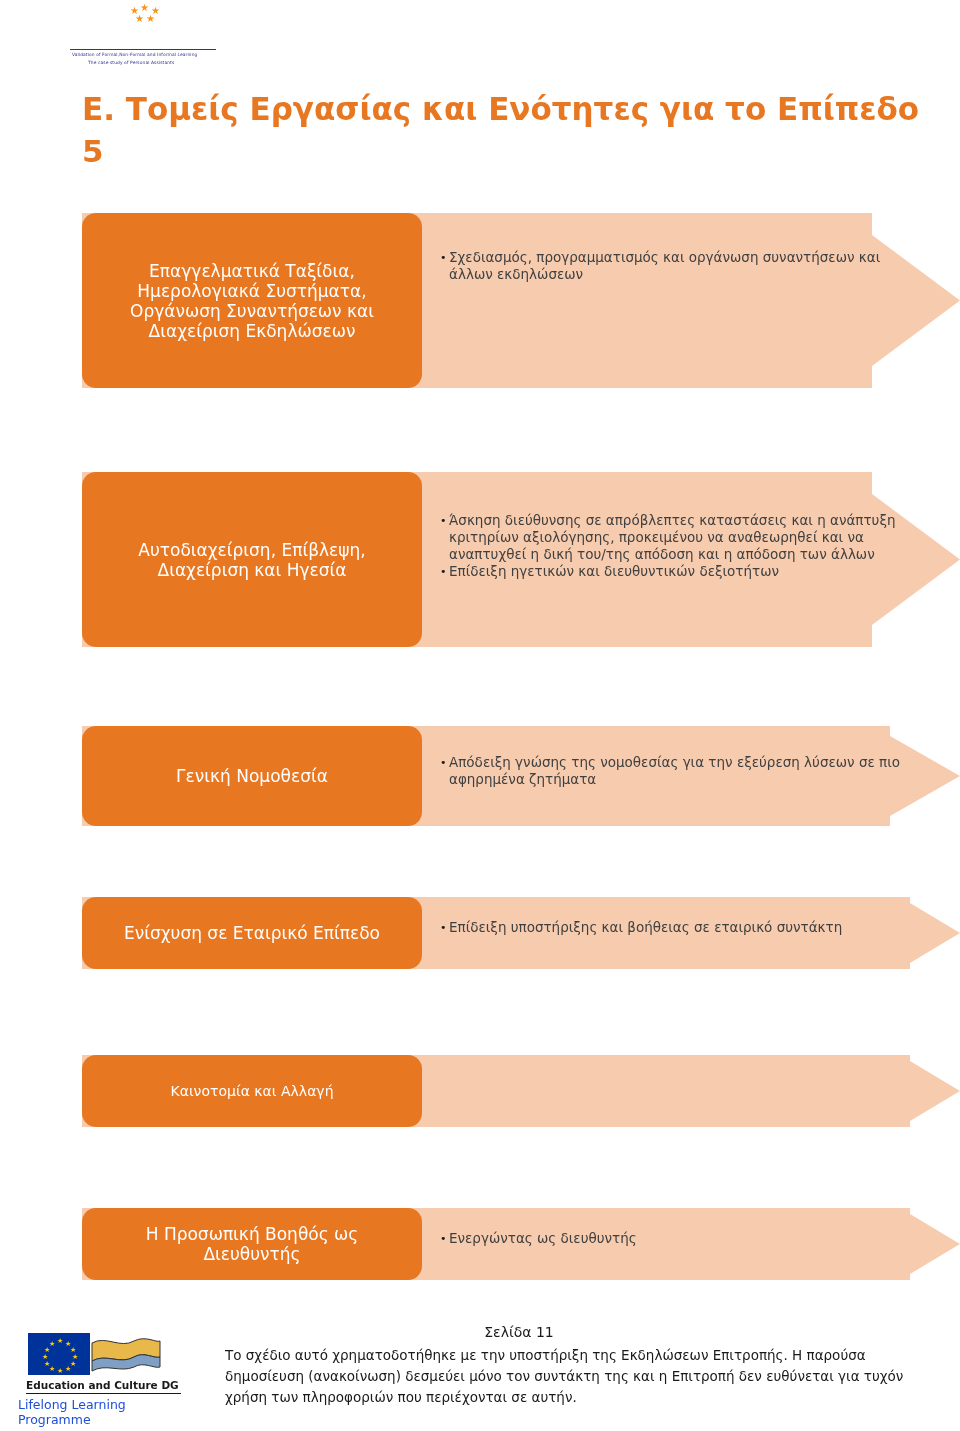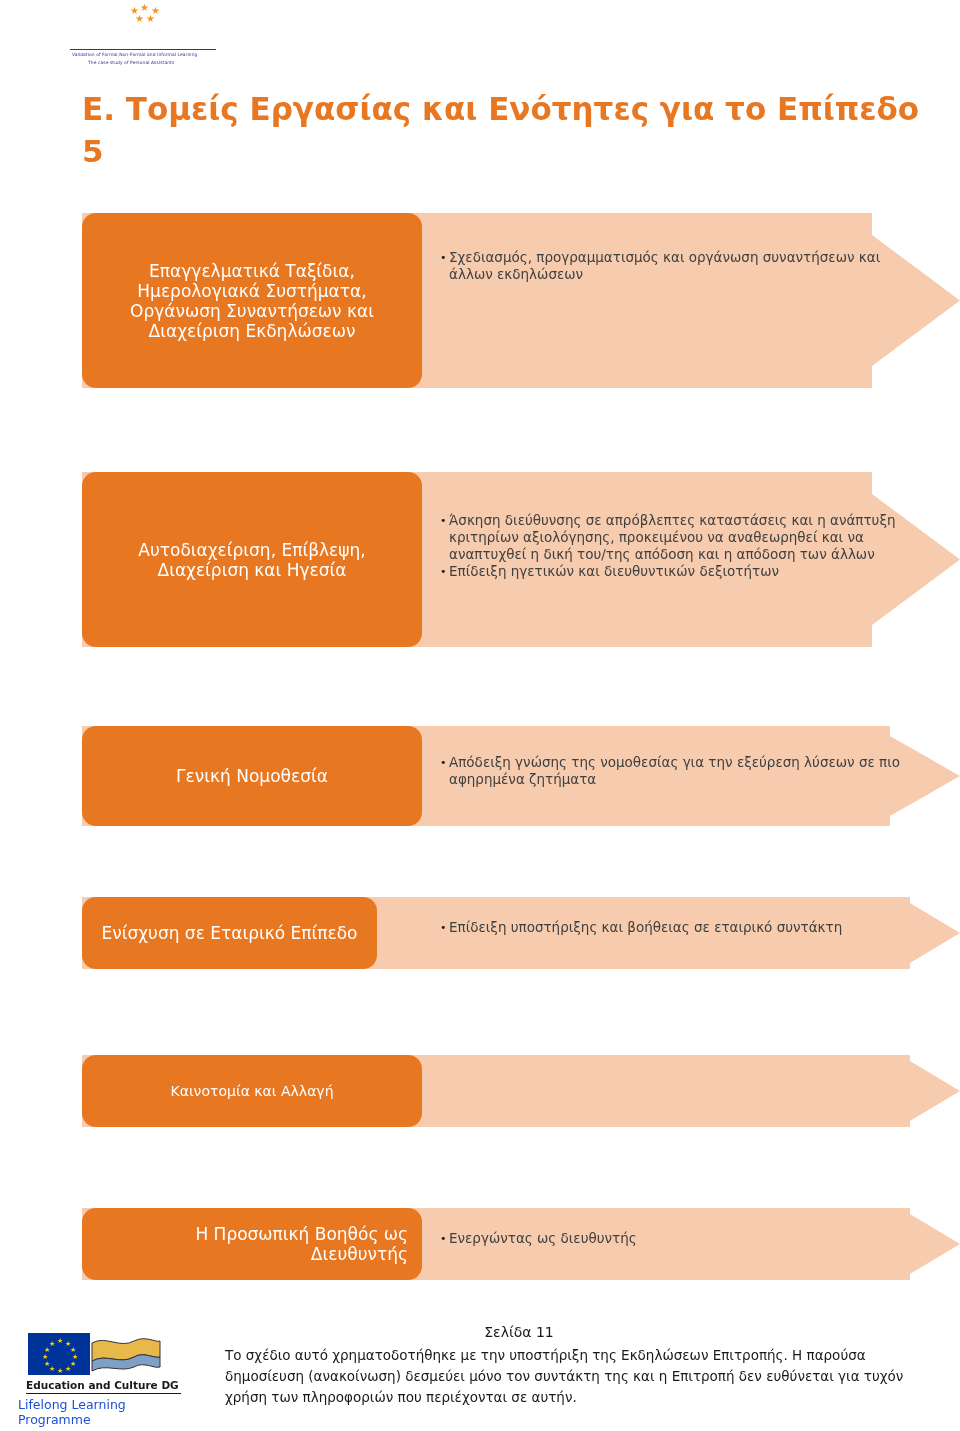--- a/index.html
+++ b/index.html
@@ -152,42 +152,42 @@
   </div>
   <div class="bullets" style="left:358px;top:28px;width:470px;font-size:13.5px;">
     <p class="b">Απόδειξη γνώσης της νομοθεσίας για την εξεύρεση λύσεων σε πιο αφηρημένα ζητήματα</p>
   </div>
 </div>
 
 <div class="row" style="top:897px;width:860px;height:72px;">
   <svg class="arrow-wrap" style="left:0px;top:0px;" width="878" height="72" viewBox="0 0 878 72">
     <polygon points="0,0 828,0 828,6 878,36 828,66 828,72 0,72" fill="#f6cbae"></polygon>
   </svg>
-  <div class="label-box" style="width:295px;height:72px;font-size:17px;">
+  <div class="label-box" style="width:340px;height:72px;font-size:17px;">
     <span>Ενίσχυση σε Εταιρικό Επίπεδο</span>
   </div>
   <div class="bullets" style="left:358px;top:22px;width:470px;font-size:13.5px;">
     <p class="b">Επίδειξη υποστήριξης και βοήθειας σε εταιρικό συντάκτη</p>
   </div>
 </div>
 
 <div class="row" style="top:1055px;width:860px;height:72px;">
   <svg class="arrow-wrap" style="left:0px;top:0px;" width="878" height="72" viewBox="0 0 878 72">
     <polygon points="0,0 828,0 828,6 878,36 828,66 828,72 0,72" fill="#f6cbae"></polygon>
   </svg>
   <div class="label-box" style="width:340px;height:72px;font-size:14px;">
     <span>Καινοτομία και Αλλαγή</span>
   </div>
 </div>
 
 <div class="row" style="top:1208px;width:860px;height:72px;">
   <svg class="arrow-wrap" style="left:0px;top:0px;" width="878" height="72" viewBox="0 0 878 72">
     <polygon points="0,0 828,0 828,6 878,36 828,66 828,72 0,72" fill="#f6cbae"></polygon>
   </svg>
-  <div class="label-box" style="width:340px;height:72px;font-size:17px;text-align:right;">
+  <div class="label-box" style="width:340px;height:72px;font-size:17px;">
     <span>Η Προσωπική Βοηθός ως Διευθυντής</span>
   </div>
   <div class="bullets" style="left:358px;top:22px;width:470px;font-size:13.5px;">
     <p class="b">Ενεργώντας ως διευθυντής</p>
   </div>
 </div>
 
 <div class="footer-flag">
   <div class="eu-flag">
     <span class="s" style="left:29px;top:5px;">★</span>

